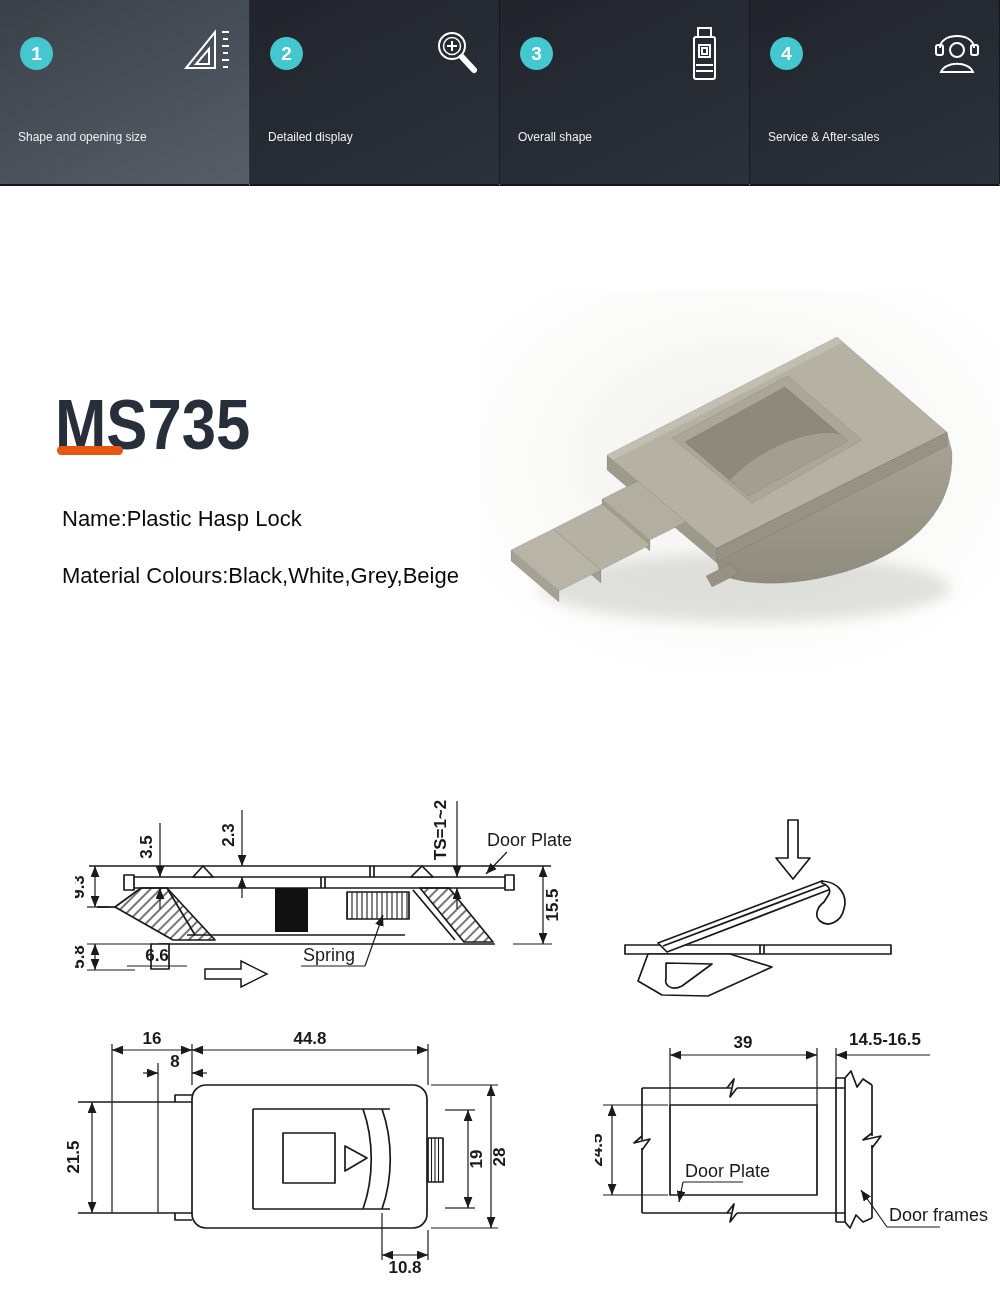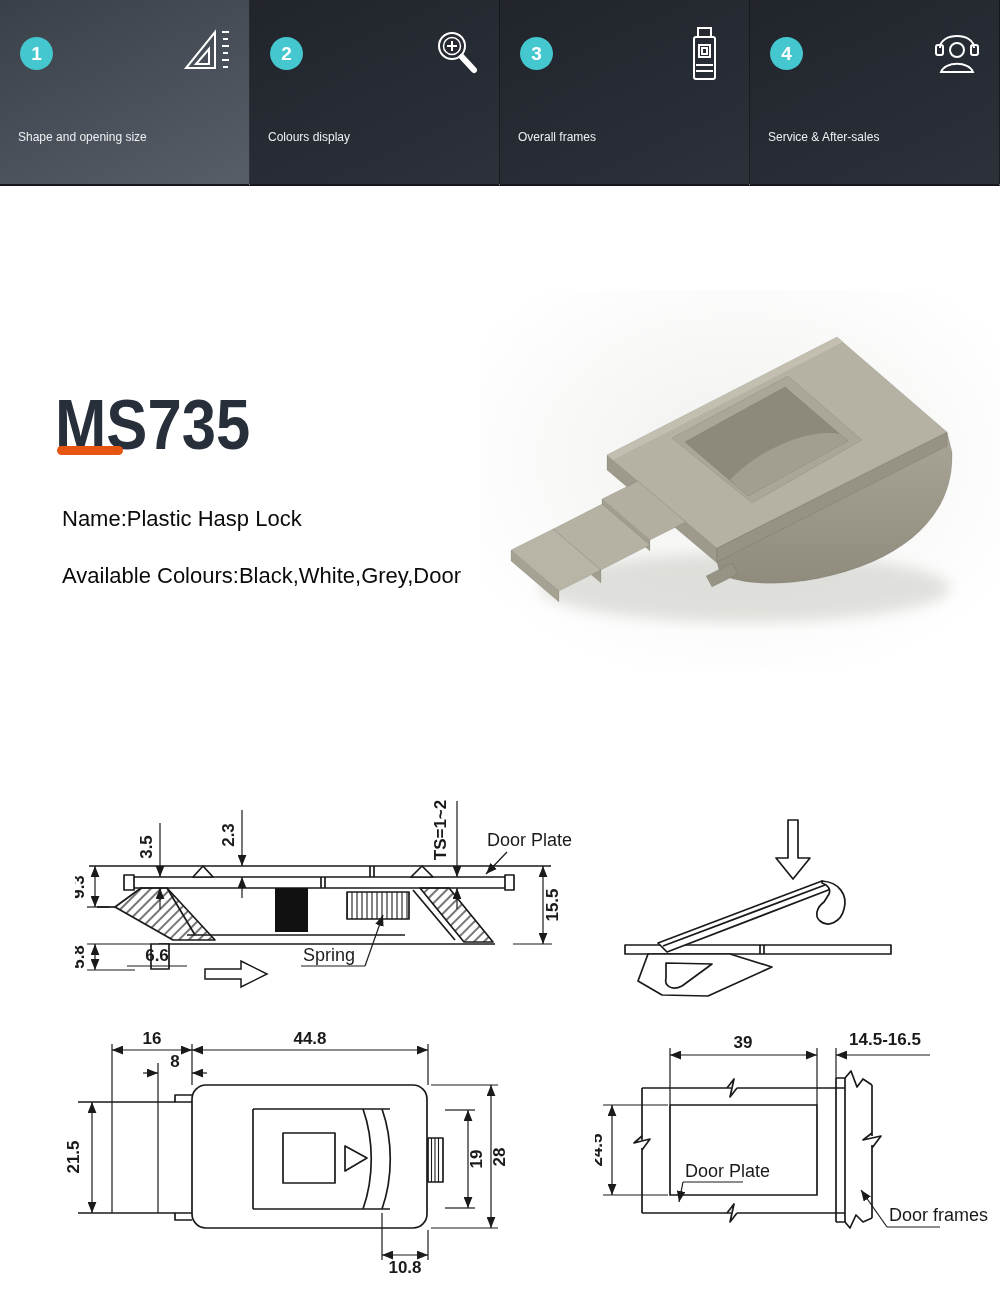--- a/index.html
+++ b/index.html
@@ -84,36 +84,36 @@
       <div class="badge" style="background: rgb(69, 199, 208);">2</div>
       <div class="step-icon">
         <svg viewBox="0 0 52 60">
           <circle cx="21" cy="22" r="13"></circle>
             <circle cx="21" cy="22" r="8.5" stroke-width="1.5"></circle>
           <line x1="16" y1="22" x2="26" y2="22"></line>
             <line x1="21" y1="17" x2="21" y2="27"></line>
           <line x1="31" y1="33" x2="43" y2="46" stroke-width="6" stroke-linecap="round"></line>
         </svg>
       </div>
-      <div class="step-label">Colours display</div>
+      <div class="step-label">Detailed display</div>
     </div>
 
     <div class="step">
       <div class="badge" style="background: rgb(69, 199, 208);">3</div>
       <div class="step-icon">
         <svg viewBox="0 0 52 60">
           <rect x="17" y="4" width="13" height="9"></rect>
           <rect x="13" y="13" width="21" height="42" rx="2"></rect>
           <rect x="18" y="21" width="11" height="12"></rect>
             <rect x="21" y="24" width="5" height="6"></rect>
           <line x1="15" y1="41" x2="32" y2="41"></line>
             <line x1="15" y1="47" x2="32" y2="47"></line>
         </svg>
       </div>
-      <div class="step-label">Overall frames</div>
+      <div class="step-label">Overall shape</div>
     </div>
 
     <div class="step">
       <div class="badge" style="background: rgb(69, 199, 208);">4</div>
       <div class="step-icon">
         <svg viewBox="0 0 52 60">
           <circle cx="26" cy="26" r="7"></circle>
           <path d="M10,48 C14,37 38,37 42,48 L10,48 Z"></path>
           <path d="M9,24 C9,8 43,8 43,24"></path>
           <rect x="5" y="21" width="7" height="10" rx="2"></rect>
@@ -121,21 +121,21 @@
         </svg>
       </div>
       <div class="step-label">Service &amp; After-sales</div>
     </div>
   </div>
 
   <h1 id="title">MS735</h1>
   <div id="accent-bar" style="background: rgb(230, 85, 18);"></div>
   <div id="specs">
     <p>Name:Plastic Hasp Lock</p>
-    <p>Available Colours:Black,White,Grey,Door</p>
+    <p>Material Colours:Black,White,Grey,Beige</p>
   </div>
 
   <svg class="drw" style="left:480px;top:290px" width="520" height="380" viewBox="0 0 520 380">
     <rect width="520" height="380" fill="url(#photoBg)"></rect>
     <ellipse cx="265" cy="298" rx="205" ry="34" fill="#c9c9c3" opacity=".55" filter="url(#soft)"></ellipse>
     <g stroke="rgba(0,0,0,0.12)" stroke-width=".7">
       <path d="M237,272 L237,256 L467,142 L472,162 C474,210 446,248 392,272 C330,298 268,298 240,284 Z" fill="url(#bodyShade)"></path>
       <path d="M226,286 L252,273 L258,284 L232,297 Z" fill="#969384"></path>
       <path d="M127,165 L237,258 L237,273 L127,180 Z" fill="#9d9a8b"></path>
       <path d="M237,258 L467,142 L467,156 L237,272 Z" fill="#969384"></path>

